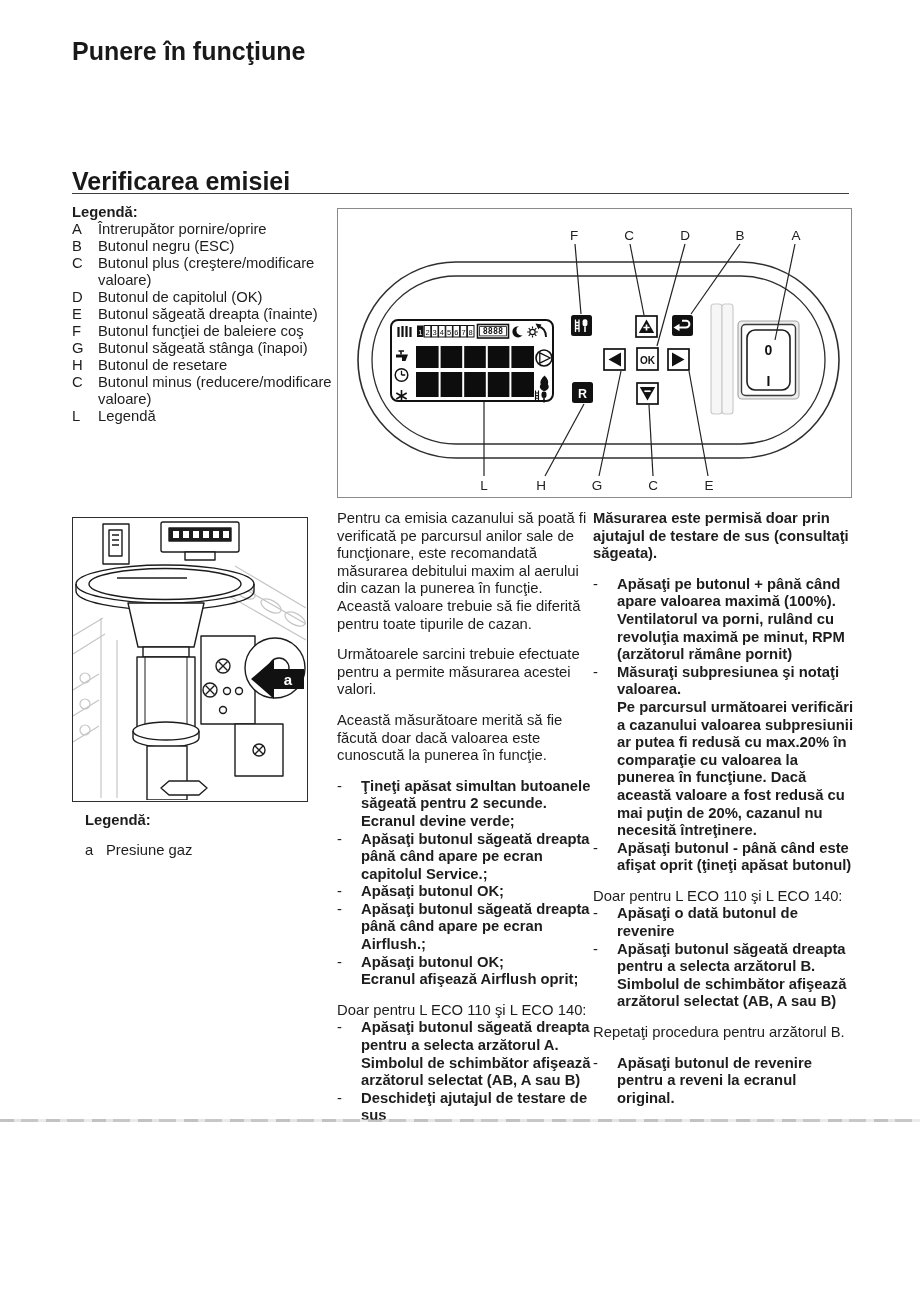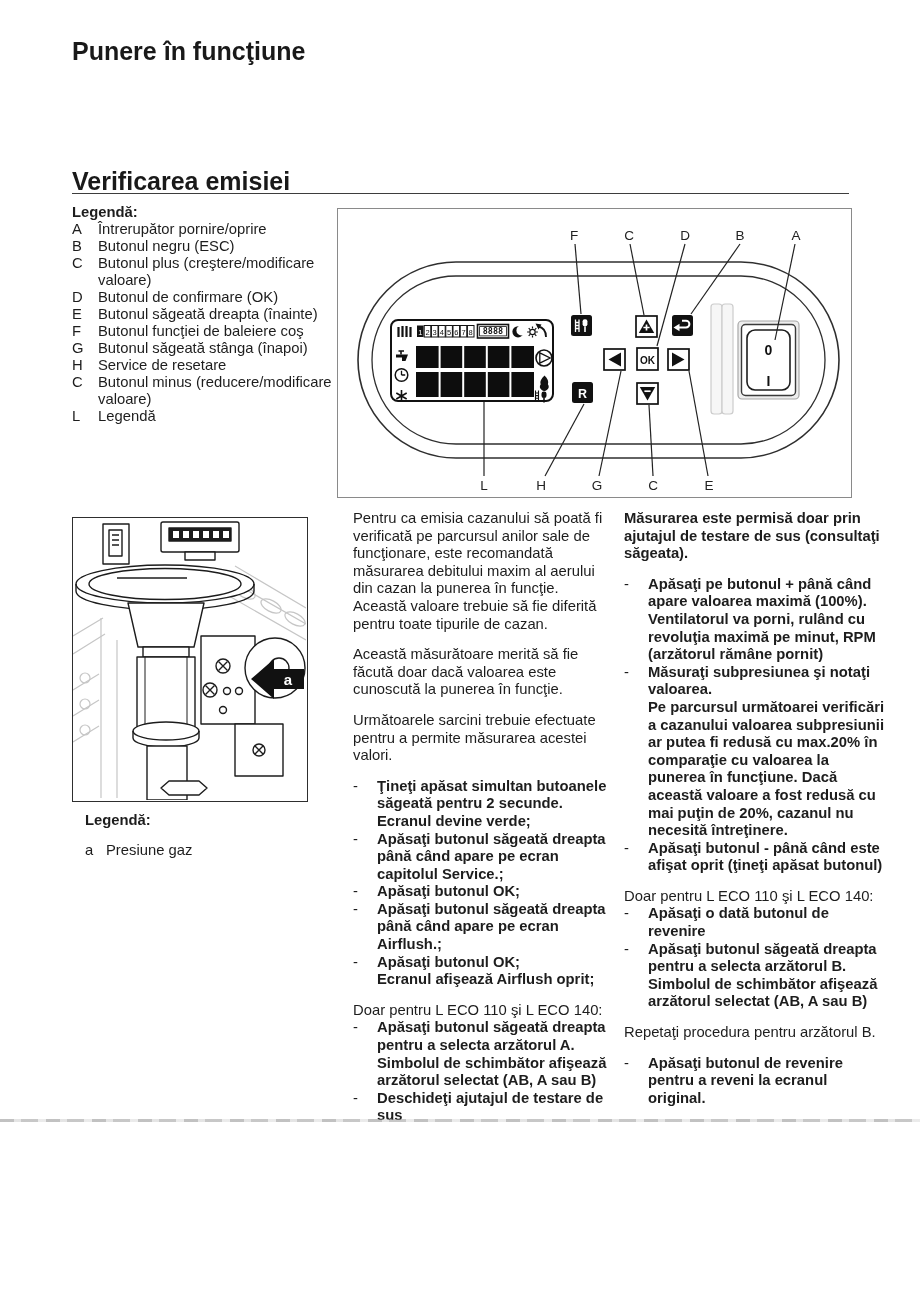--- a/index.html
+++ b/index.html
@@ -14,22 +14,22 @@
   .lkey{width:26px;flex:none;}
   .lval{flex:1;}
   .figpanel{position:absolute;left:337px;top:208px;width:515px;height:290px;
             border:1px solid #8a8a8a;box-sizing:border-box;background:#fff;}
   .figvalve{position:absolute;left:72px;top:517px;width:236px;height:285px;
             border:1.5px solid #2e2e2e;box-sizing:border-box;background:#fff;}
   .vlegend{position:absolute;left:85px;top:812px;font-size:14.8px;}
   .vitem{position:absolute;left:85px;top:842px;font-size:14.8px;display:flex;}
   .vkey{width:21px;flex:none;}
   .col{position:absolute;top:510px;font-size:14.8px;line-height:17.6px;}
-  .colmid{left:337px;width:256px;margin-left:16px;}
-  .colright{left:624px;width:263px;}
+  .colmid{left:337px;width:256px;}
+  .colright{left:593px;width:263px;}
   .col p{margin:0 0 13px 0;}
   .col p.nogap{margin:0;}
   .b{font-weight:bold;}
   .group{margin:0 0 13px 0;}
   .li{display:flex;}
   .dash{width:24px;flex:none;}
   .btext{flex:1;white-space:pre-line;font-weight:bold;}
   .pagenum{position:absolute;left:72px;top:1316px;font-size:14px;}
   .scanedge{position:absolute;left:0;bottom:0;width:920px;height:3px;opacity:.55;
     background:repeating-linear-gradient(90deg,#8f8f8f 0 14px,#cfcfcf 14px 21px,#9a9a9a 21px 38px,#dadada 38px 46px);}
@@ -54,37 +54,37 @@
     <div class="lrow">
         <span class="lkey">B</span>
         <span class="lval">Butonul negru (ESC)</span>
       </div>
     <div class="lrow">
         <span class="lkey">C</span>
         <span class="lval">Butonul plus (creştere/modificare valoare)</span>
       </div>
     <div class="lrow">
         <span class="lkey">D</span>
-        <span class="lval">Butonul de confirmare (OK)</span>
+        <span class="lval">Butonul de capitolul (OK)</span>
       </div>
     <div class="lrow">
         <span class="lkey">E</span>
         <span class="lval">Butonul săgeată dreapta (înainte)</span>
       </div>
     <div class="lrow">
         <span class="lkey">F</span>
         <span class="lval">Butonul funcţiei de baleiere coş</span>
       </div>
     <div class="lrow">
         <span class="lkey">G</span>
         <span class="lval">Butonul săgeată stânga (înapoi)</span>
       </div>
     <div class="lrow">
         <span class="lkey">H</span>
-        <span class="lval">Service de resetare</span>
+        <span class="lval">Butonul de resetare</span>
       </div>
     <div class="lrow">
         <span class="lkey">C</span>
         <span class="lval">Butonul minus (reducere/modificare valoare)</span>
       </div>
     <div class="lrow">
         <span class="lkey">L</span>
         <span class="lval">Legendă</span>
       </div>
   </div>
@@ -309,22 +309,22 @@
     </svg>
   </div>
   <div class="vlegend b">Legendă:</div>
   <div class="vitem">
     <span class="vkey">a</span>
     <span>Presiune gaz</span>
   </div>
 
   <div class="col colmid">
     <p>Pentru ca emisia cazanului să poată fi verificată pe parcursul anilor sale de funcţionare, este recomandată măsurarea debitului maxim al aerului din cazan la punerea în funcţie. Această valoare trebuie să fie diferită pentru toate tipurile de cazan.</p>
+    <p>Următoarele sarcini trebuie efectuate pentru a permite măsurarea acestei valori.</p>
     <p>Această măsurătoare merită să fie făcută doar dacă valoarea este cunoscută la punerea în funcţie.</p>
-    <p>Următoarele sarcini trebuie efectuate pentru a permite măsurarea acestei valori.</p>
     <div class="group">
       <div class="li">
           <span class="dash">-</span>
           <span class="btext">Ţineţi apăsat simultan butoanele săgeată pentru 2 secunde.
 Ecranul devine verde;</span>
         </div>
       <div class="li">
           <span class="dash">-</span>
           <span class="btext">Apăsaţi butonul săgeată dreapta până când apare pe ecran capitolul Service.;</span>
         </div>

